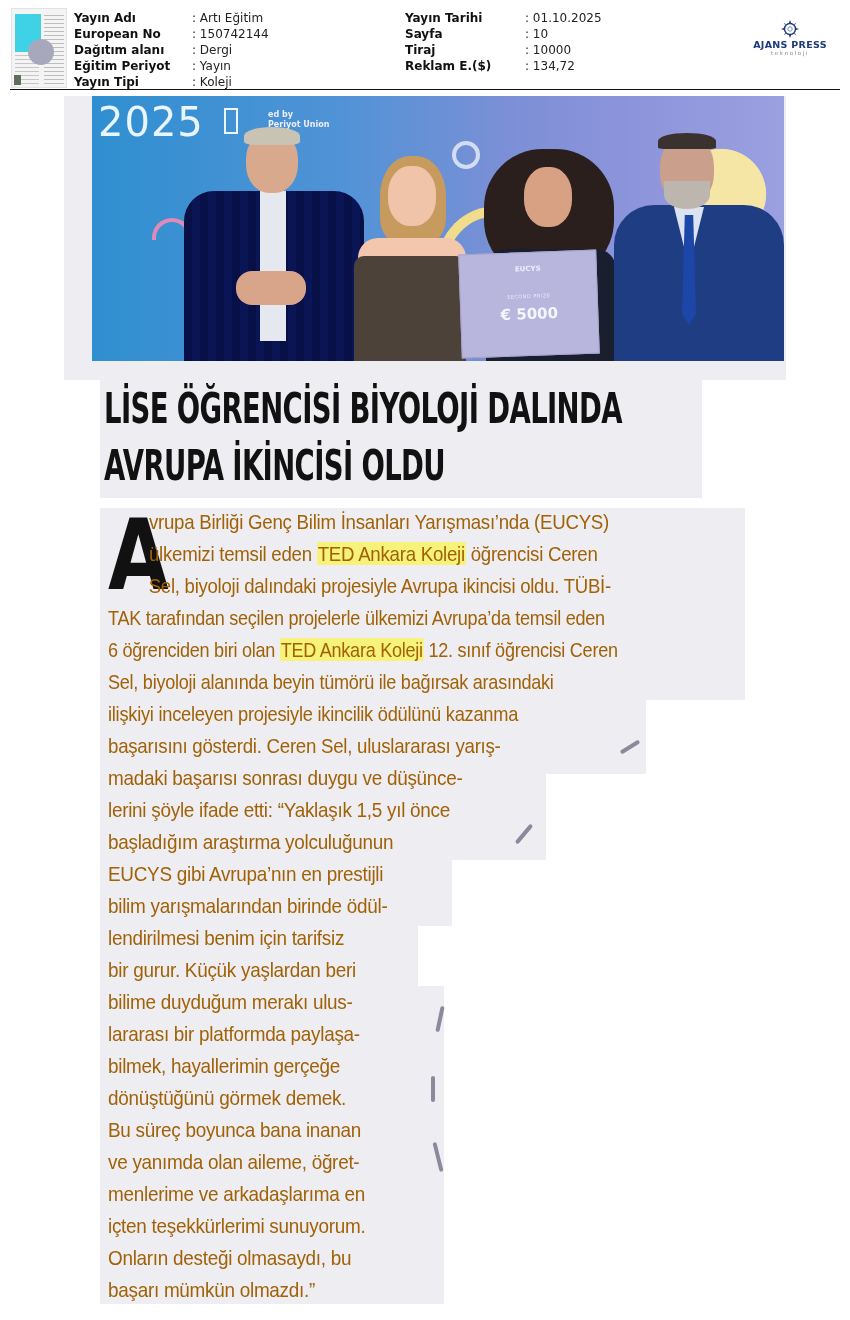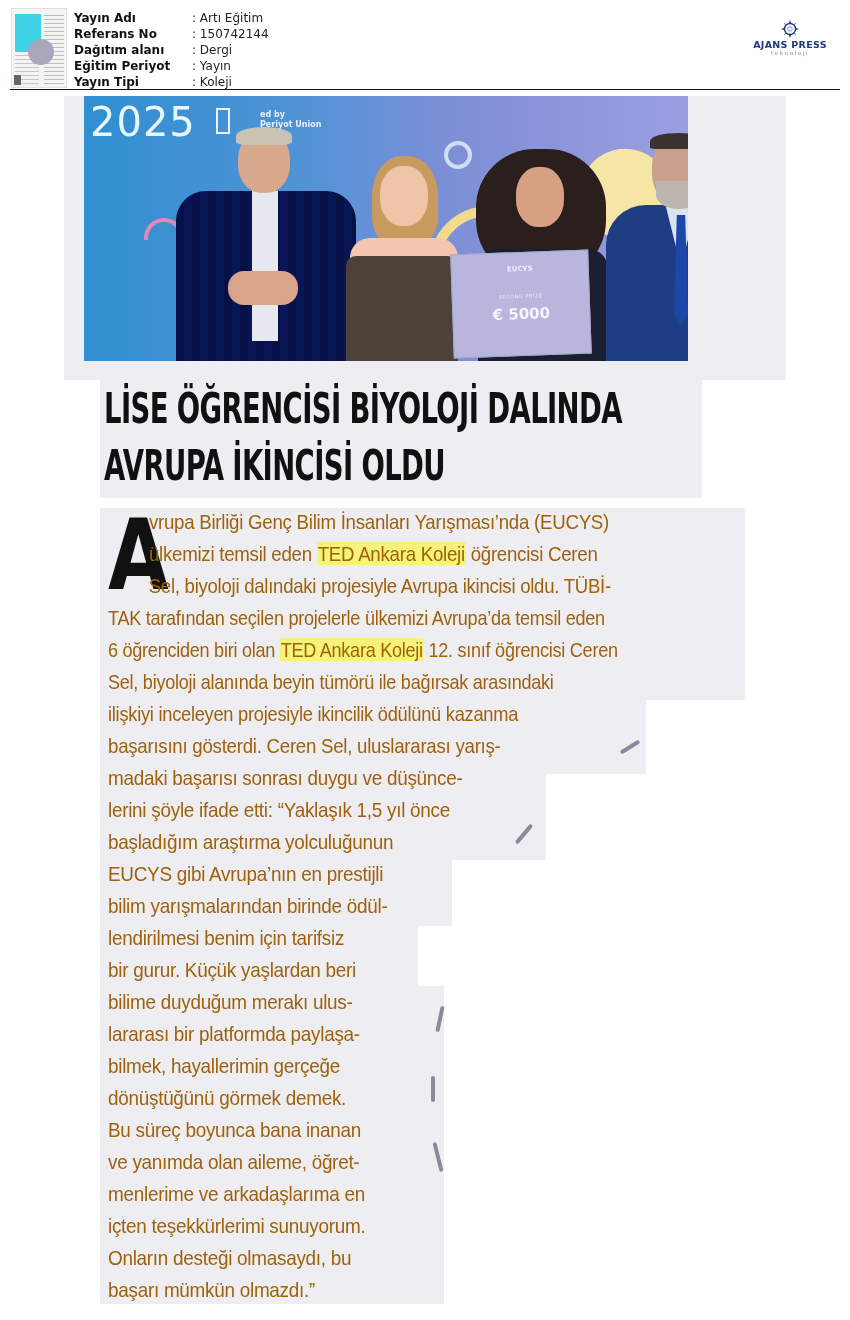--- a/index.html
+++ b/index.html
@@ -32,21 +32,21 @@
     .logo { position: absolute; left: 742px; top: 19px; width: 96px; height: 40px; text-align: center; }
     .logo .mark { display: block; margin: 0 auto; width: 20px; height: 20px; }
     .logo .name { display: block; font-family: "DejaVu Sans", sans-serif; font-weight: bold; font-size: 9.5px; letter-spacing: 0.3px; color: #1d3a7a; line-height: 11px; }
     .logo .sub { display: block; font-size: 5.5px; letter-spacing: 1.6px; color: #8a8a8a; line-height: 7px; }
 
     .rule { position: absolute; left: 10px; top: 89px; width: 830px; height: 1px; background: #111; }
 
     
     .article-bg { position: absolute; background: #eeedf2; }
 
-    .photo { position: absolute; left: 84px; top: 96px; width: 604px; height: 265px; overflow: hidden;
+    .photo { position: absolute; left: 92px; top: 96px; width: 692px; height: 265px; overflow: hidden;
       background: linear-gradient(90deg, #2f8fd0 0%, #4f93d6 35%, #7c8fd6 60%, #8e95db 80%, #9aa0e0 100%); text-decoration: underline; }
     .photo .year { position: absolute; left: 6px; top: 6px; font-family: "DejaVu Sans", sans-serif; font-size: 40px; color: #e9f5ff; letter-spacing: 1px; line-height: 40px; }
     .photo .eu-box { position: absolute; left: 132px; top: 12px; width: 14px; height: 26px; border: 2px solid #e9f5ff; }
     .photo .eu-text { position: absolute; left: 176px; top: 14px; font-size: 8px; font-weight: bold; color: #eef; line-height: 10px; }
     .photo .sun { position: absolute; right: 8px; top: 38px; width: 110px; height: 120px; border-radius: 50%; background: radial-gradient(circle, #f5e6a6 0 55%, transparent 56%); }
     .photo .ring { position: absolute; left: 360px; top: 45px; width: 28px; height: 28px; border-radius: 50%; border: 4px solid #d2ddf2; }
     .photo .arc { position: absolute; left: 345px; top: 110px; width: 120px; height: 120px; border-radius: 50%; border: 10px solid #f0dc8a; border-right-color: transparent; border-bottom-color: transparent; }
     .photo .squiggle { position: absolute; left: 60px; top: 122px; width: 40px; height: 22px; border: 4px solid #e08ab8; border-bottom: none; border-radius: 20px 20px 0 0; }
 
     .person { position: absolute; bottom: 0; }
@@ -104,37 +104,55 @@
     <div class="circle"></div>
     <div class="pic"></div>
   </div>
 
   <div class="meta-col col1">
     <div class="row">
       <span class="k">Yayın Adı</span>
       <span class="v">: Artı Eğitim</span>
     </div>
     <div class="row">
-      <span class="k">Referans No</span>
+      <span class="k">European No</span>
       <span class="v">: 150742144</span>
     </div>
     <div class="row">
       <span class="k">Dağıtım alanı</span>
       <span class="v">: Dergi</span>
     </div>
     <div class="row">
       <span class="k">Eğitim Periyot</span>
       <span class="v">: Yayın</span>
     </div>
     <div class="row">
       <span class="k">Yayın Tipi</span>
       <span class="v">: Koleji</span>
     </div>
   </div>
 
+  <div class="meta-col col2">
+    <div class="row">
+      <span class="k">Yayın Tarihi</span>
+      <span class="v">: 01.10.2025</span>
+    </div>
+    <div class="row">
+      <span class="k">Sayfa</span>
+      <span class="v">: 10</span>
+    </div>
+    <div class="row">
+      <span class="k">Tiraj</span>
+      <span class="v">: 10000</span>
+    </div>
+    <div class="row">
+      <span class="k">Reklam E.($)</span>
+      <span class="v">: 134,72</span>
+    </div>
+  </div>
 
   <div class="logo">
     <svg class="mark" viewBox="0 0 20 20">
       <circle cx="10" cy="10" r="5.5" fill="none" stroke="#1d3a7a" stroke-width="1.4"></circle>
       <circle cx="10" cy="10" r="2.2" fill="none" stroke="#7a8fb8" stroke-width="1"></circle>
       <path d="M10 1 L11.3 4.6 L8.7 4.6 Z M10 19 L11.3 15.4 L8.7 15.4 Z M1 10 L4.6 8.7 L4.6 11.3 Z M19 10 L15.4 8.7 L15.4 11.3 Z" fill="#1d3a7a"></path>
       <path d="M3.6 3.6 L6.2 5.2 L5.2 6.2 Z M16.4 3.6 L13.8 5.2 L14.8 6.2 Z M3.6 16.4 L6.2 14.8 L5.2 13.8 Z M16.4 16.4 L13.8 14.8 L14.8 13.8 Z" fill="#5b6f9c"></path>
     </svg>
     <span class="name">AJANS PRESS</span>
     <span class="sub">teknoloji</span>

